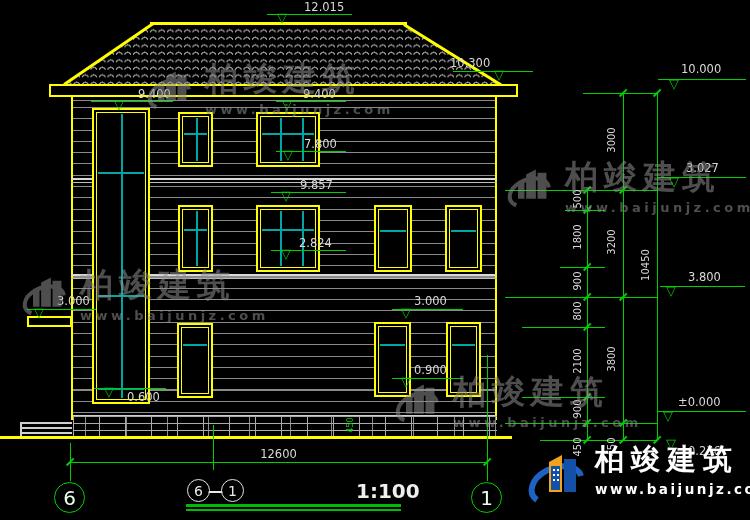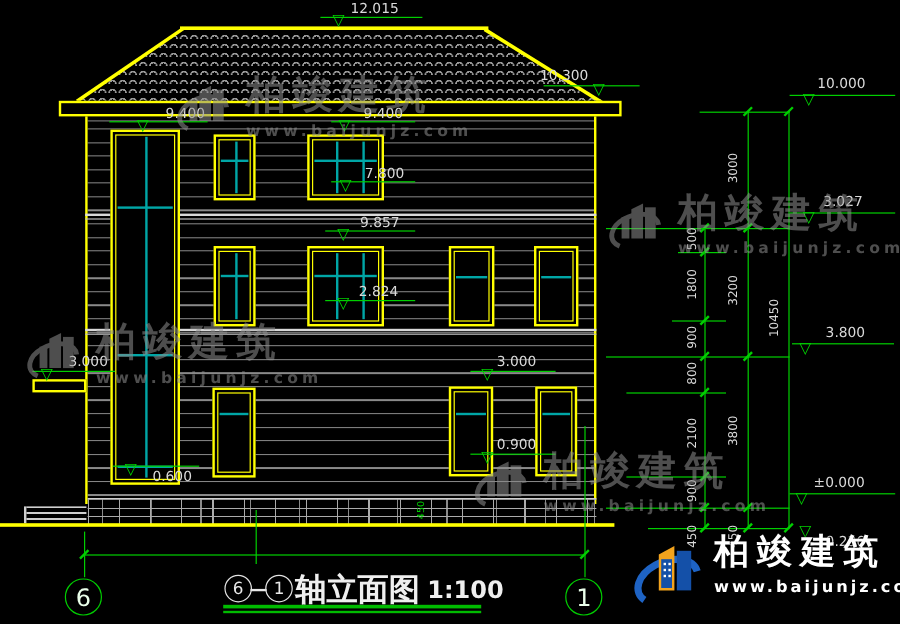--- a/index.html
+++ b/index.html
@@ -112,21 +112,21 @@
   <div class="win" style="left:446px;top:322px;width:35px;height:75px">
     <i class="mh" style="top:20px"></i>
   </div>
 
   <div class="canopy"></div>
   <div class="plinth"></div>
   <div class="steps"></div>
   <div class="yline" style="left:0;top:436px;width:512px;height:3px"></div>
   <div class="minidim" style="left:340px;top:421px">450</div>
 
-  <div class="etext" style="left:292px;top:2px">12.015</div>
+  <div class="etext" style="left:304px;top:2px">12.015</div>
   <div class="eline" style="left:267px;top:14px;width:85px"></div>
   <span class="etri" style="left:277px;top:12px"></span>
 
   <div class="etext" style="left:138px;top:89px">9.400</div>
   <div class="eline" style="left:91px;top:101px;width:82px"></div>
   <span class="etri" style="left:114px;top:99px"></span>
 
   <div class="etext" style="left:303px;top:89px">9.400</div>
   <div class="eline" style="left:276px;top:101px;width:70px"></div>
   <span class="etri" style="left:282px;top:99px"></span>
@@ -224,27 +224,27 @@
 
   <div class="etext" style="left:688px;top:446px">0.236</div>
   <span class="etri" style="left:666px;top:438px"></span>
 
   <div class="gvline" style="left:70px;top:443px;height:38px"></div>
   <div class="gvline" style="left:487px;top:355px;height:126px"></div>
   <div class="gvline" style="left:213px;top:425px;height:45px"></div>
   <div class="gline" style="left:70px;top:462px;width:417px"></div>
   <div class="tick" style="left:65px;top:461px"></div>
   <div class="tick" style="left:482px;top:461px"></div>
+  <div class="etext" style="left:70px;top:449px;width:417px;text-align:center">12600</div>
   <div class="circle" style="left:54px;top:482px">6</div>
   <div class="circle" style="left:471px;top:482px">1</div>
 
   <div class="tbubble" style="left:187px;top:479px">6</div>
   <div class="ttl" style="left:208px;top:482px;font-size:15px;color:#e8e8e8">—</div>
   <div class="tbubble" style="left:221px;top:479px">1</div>
-  <div class="ttl" style="left:246px;top:474px;font-size:26px">轴立面图</div>
   <div class="ttl" style="left:356px;top:479px;font-size:20px">1:100</div>
   <div class="abs" style="left:186px;top:504px;width:215px;height:3px;background:#00bb00"></div>
   <div class="abs" style="left:186px;top:509px;width:215px;height:2px;background:#00bb00"></div>
 
   <div class="wm" style="left:145px;top:62px">
     <svg class="wm-glyph" width="52" height="58" viewBox="0 0 64 64">
       <path d="M14 52 A25 16 -20 1 1 54 30" stroke="currentColor" stroke-width="5" fill="none"></path>
       <rect x="16" y="22" width="8" height="22" fill="currentColor"></rect>
       <polygon points="26,14 38,8 38,44 26,44" fill="currentColor"></polygon>
       <rect x="40" y="12" width="11" height="32" fill="currentColor"></rect>

